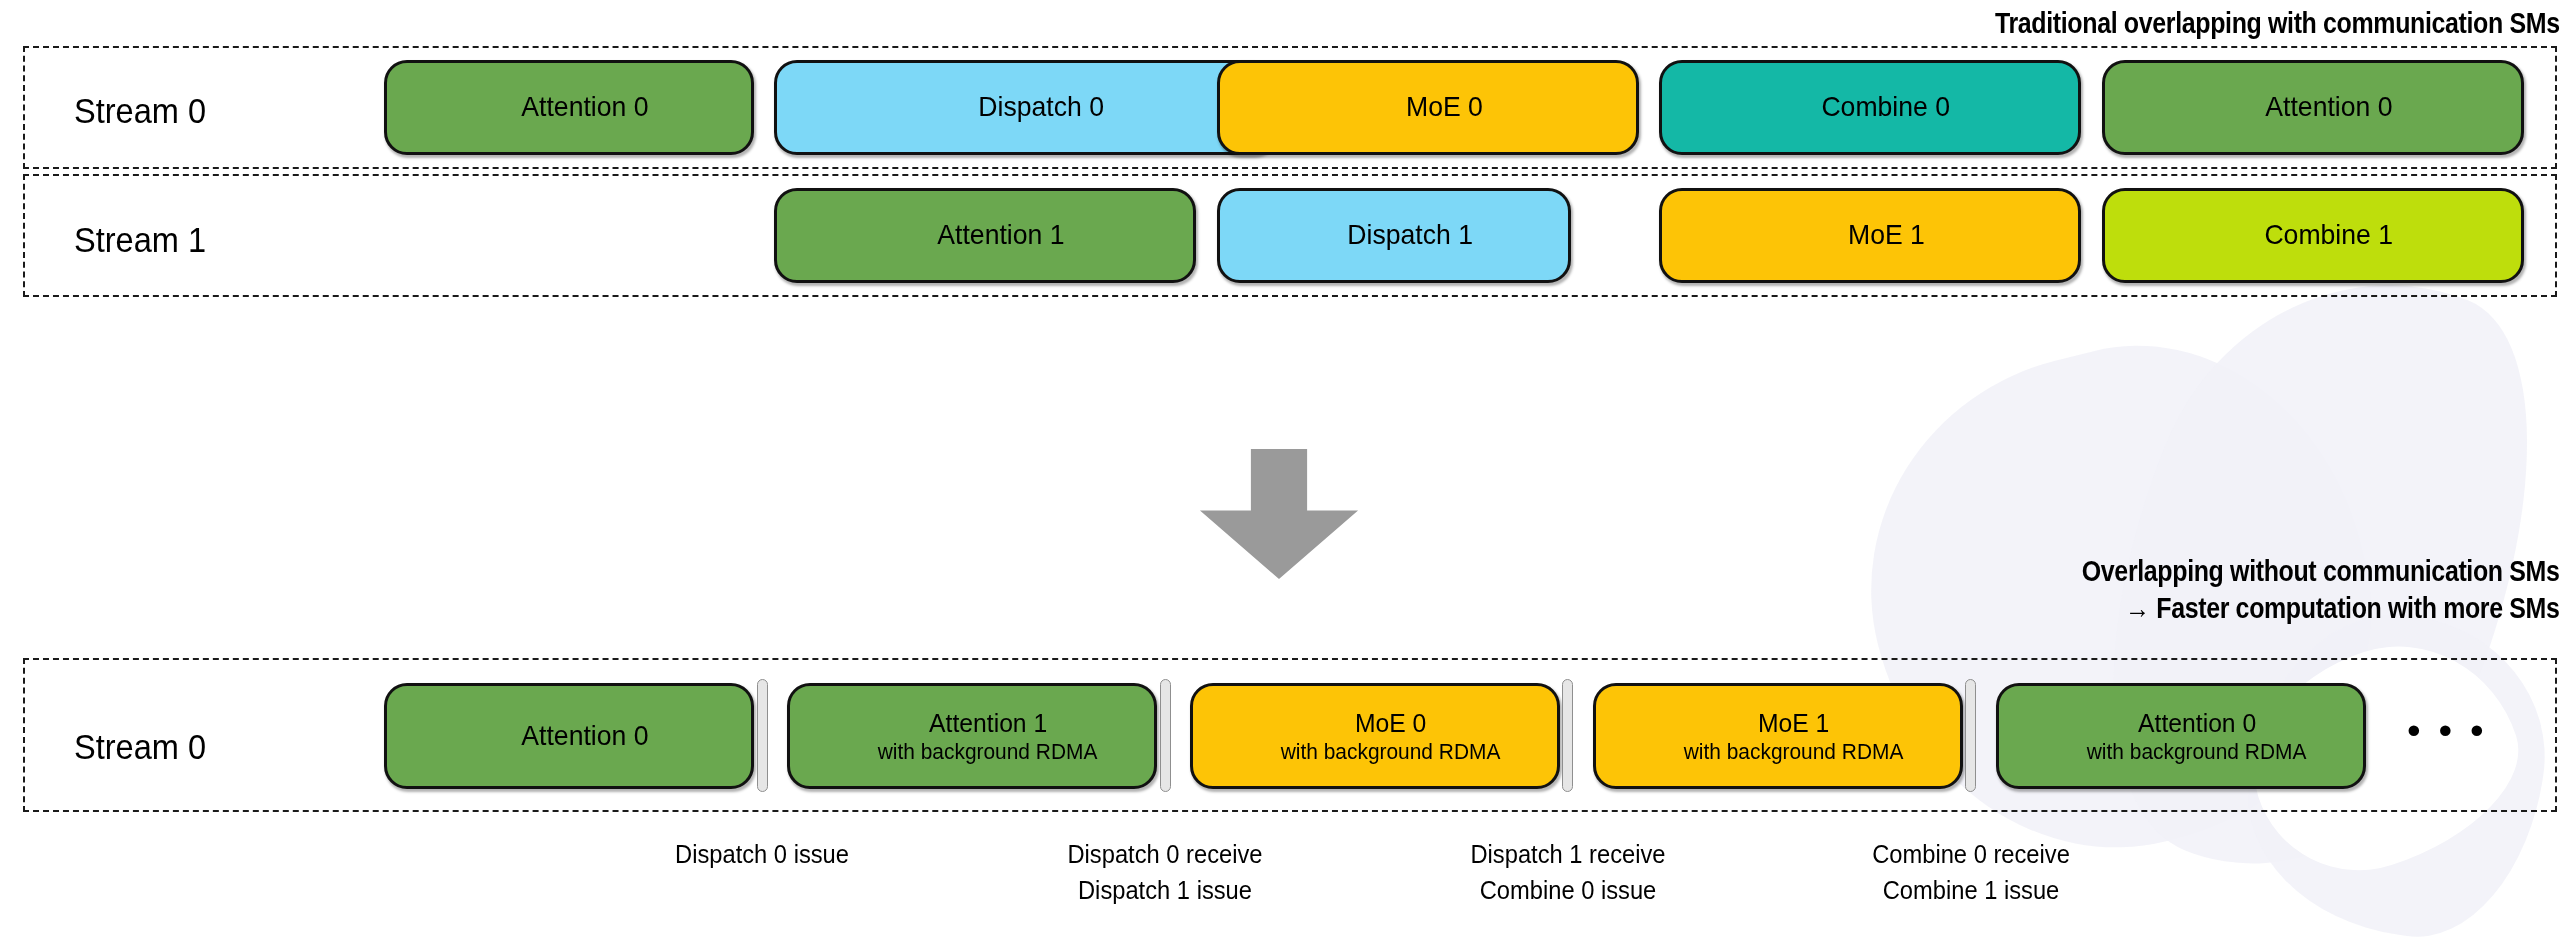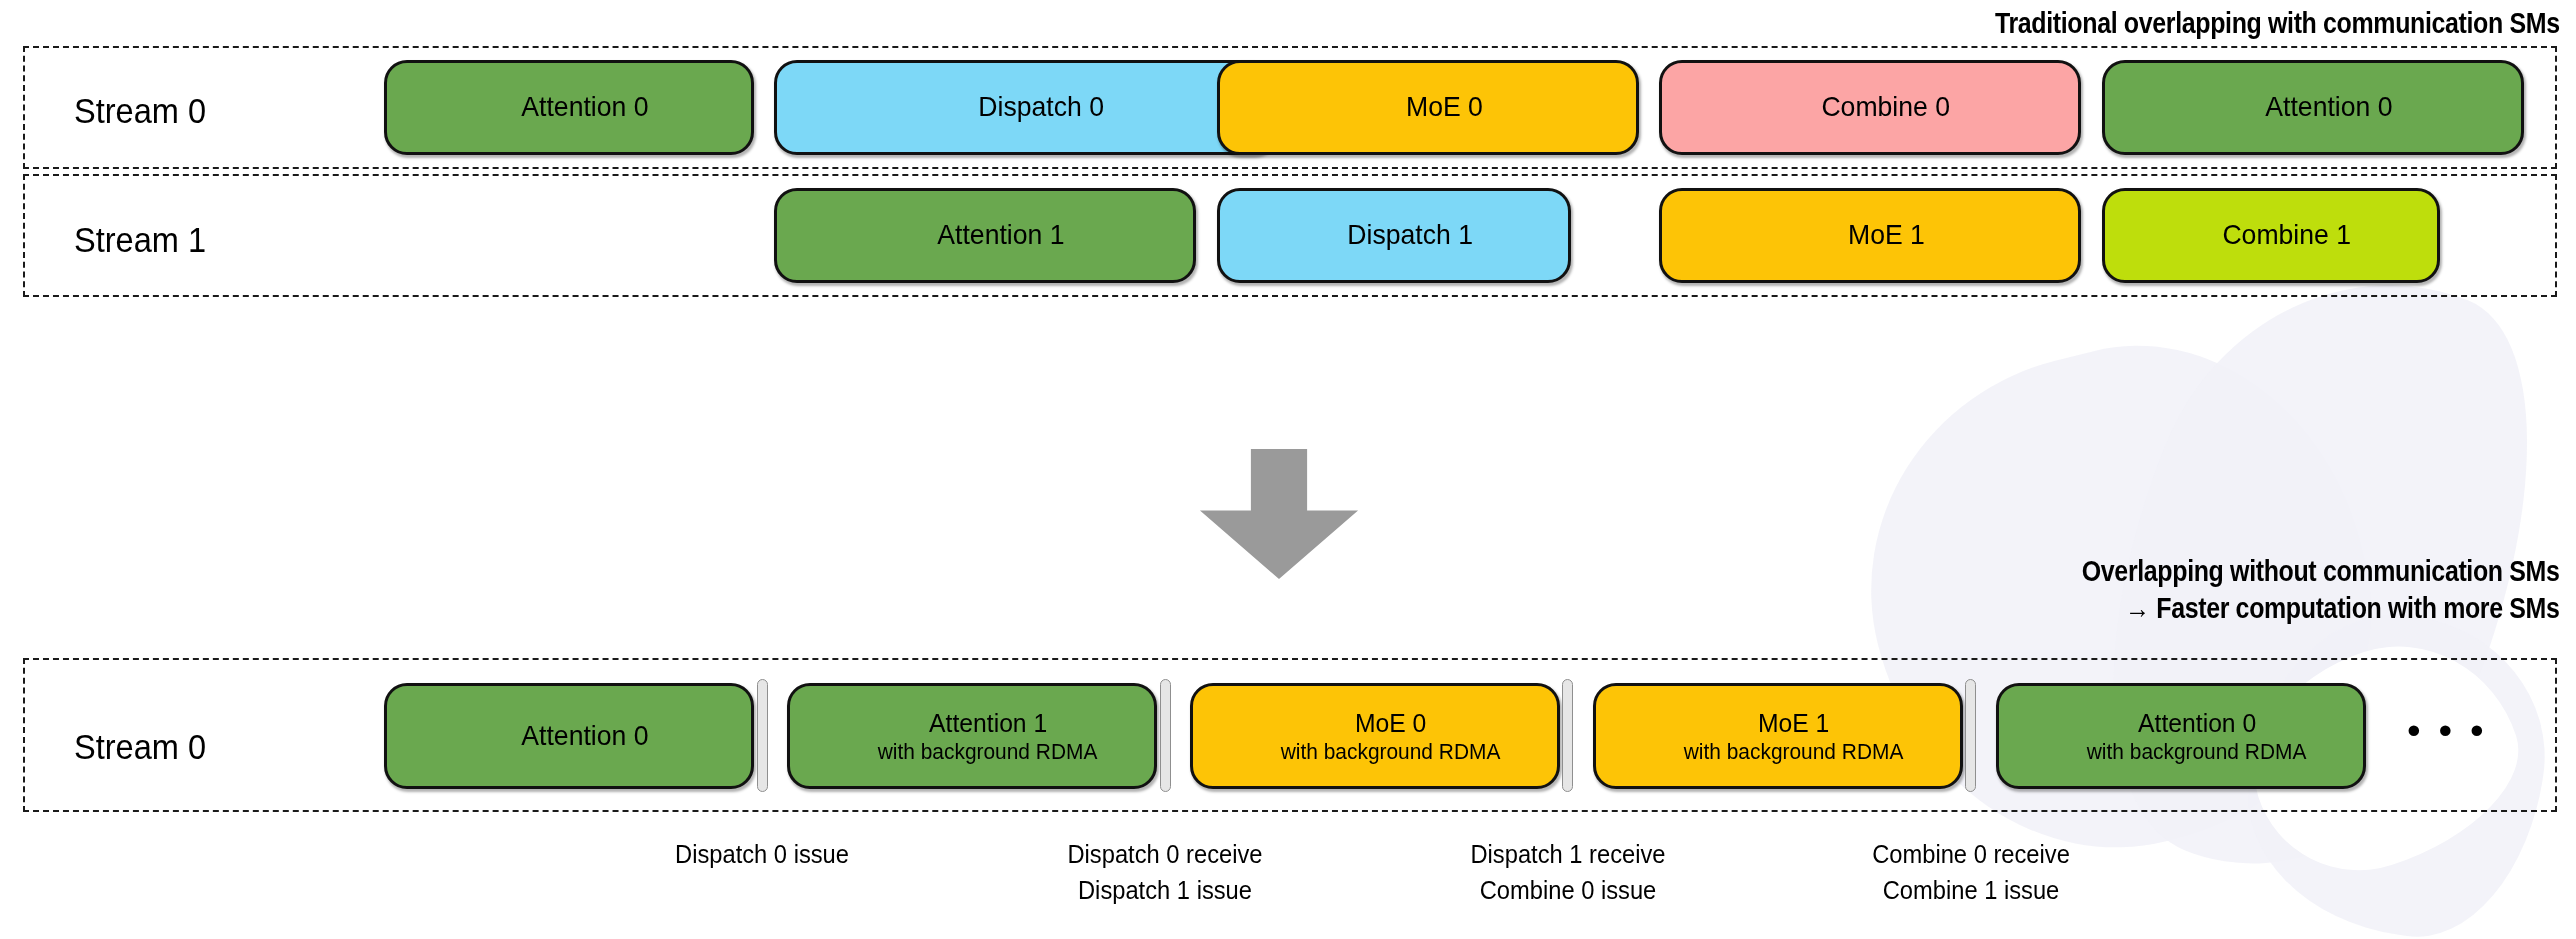--- a/index.html
+++ b/index.html
@@ -198,36 +198,36 @@
   <div id="dynamic-layer">
       <div class="block" style="left: 384px; top: 60px; width: 370px; height: 95px; background: rgb(106, 168, 79);">
         <div class="title">Attention 0</div>
       </div>
       <div class="block" style="left: 774px; top: 60px; width: 502px; height: 95px; background: rgb(125, 216, 247);">
         <div class="title">Dispatch 0</div>
       </div>
       <div class="block" style="left: 1217px; top: 60px; width: 422px; height: 95px; background: rgb(253, 196, 6);">
         <div class="title">MoE 0</div>
       </div>
-      <div class="block" style="left: 1659px; top: 60px; width: 422px; height: 95px; background: #fca5a5;">
+      <div class="block" style="left: 1659px; top: 60px; width: 422px; height: 95px; background: #14b8a6;">
         <div class="title">Combine 0</div>
       </div>
       <div class="block" style="left: 2102px; top: 60px; width: 422px; height: 95px; background: rgb(106, 168, 79);">
         <div class="title">Attention 0</div>
       </div>
       <div class="block" style="left: 774px; top: 188px; width: 422px; height: 95px; background: rgb(106, 168, 79);">
         <div class="title">Attention 1</div>
       </div>
       <div class="block" style="left: 1217px; top: 188px; width: 354px; height: 95px; background: rgb(125, 216, 247);">
         <div class="title">Dispatch 1</div>
       </div>
       <div class="block" style="left: 1659px; top: 188px; width: 422px; height: 95px; background: rgb(253, 196, 6);">
         <div class="title">MoE 1</div>
       </div>
-      <div class="block" style="left: 2102px; top: 188px; width: 338px; height: 95px; background: rgb(190, 222, 12);">
+      <div class="block" style="left: 2102px; top: 188px; width: 422px; height: 95px; background: rgb(190, 222, 12);">
         <div class="title">Combine 1</div>
       </div>
       <div class="block" style="left: 384px; top: 683px; width: 370px; height: 106px; background: rgb(106, 168, 79);">
         <div class="title">Attention 0</div>
       </div>
       <div class="block two-line" style="left: 787px; top: 683px; width: 370px; height: 106px; background: rgb(106, 168, 79);">
         <div class="title">Attention 1</div>
         <div class="sub">with background RDMA</div>
       </div>
       <div class="block two-line" style="left: 1190px; top: 683px; width: 370px; height: 106px; background: rgb(253, 196, 6);">

